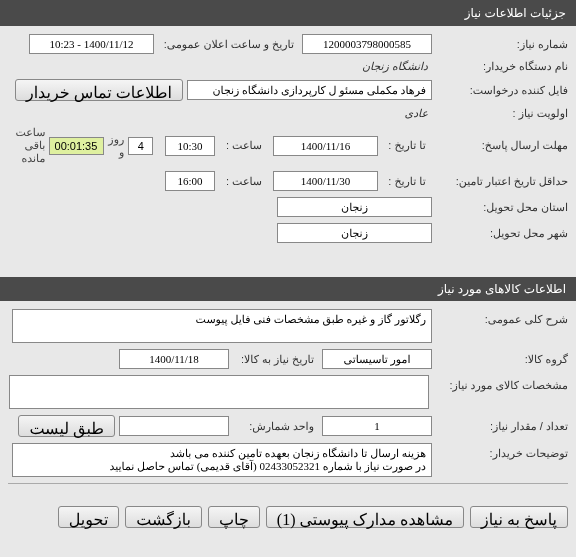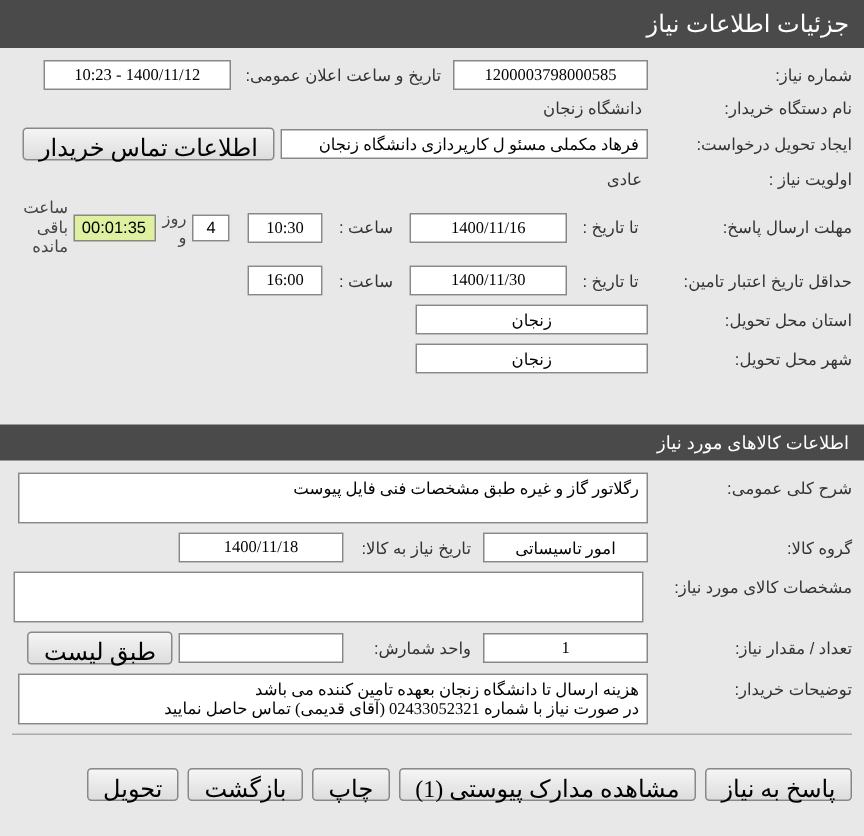--- a/index.html
+++ b/index.html
@@ -13,21 +13,21 @@
       background: #e8e8e8;
       direction: rtl;
       width: 576px;
       height: 557px;
       overflow: hidden;
     }
     .header-bar {
       background: #4a4a4a;
       color: #fff;
       padding: 6px 10px;
-      font-size: 16px;
+      font-size: 12px;
     }
     .section-header {
       background: #4a4a4a;
       color: #fff;
       padding: 5px 10px;
       font-size: 12px;
       margin-top: 20px;
     }
     .form-container {
       padding: 8px;
@@ -74,20 +74,21 @@
       border: 1px solid #888;
       padding: 3px 5px;
       font-family: Tahoma;
       font-size: 11px;
       text-align: right;
       resize: none;
     }
     .simple-text {
       color: #333;
       padding-right: 4px;
+      font-style: italic;
     }
     .btn {
       background: linear-gradient(#f5f5f5, #ddd);
       border: 1px solid #888;
       padding: 3px 10px;
       font-family: Tahoma;
       font-size: 16px;
       cursor: pointer;
       border-radius: 3px;
       height: 22px;
@@ -135,21 +136,21 @@
     <span class="label-md" style="min-width:140px">تاریخ و ساعت اعلان عمومی:</span>
     <input class="input" style="width: 125px;" value="1400/11/12 - 10:23">
   </div>
 
   <div class="row">
     <span class="label">نام دستگاه خریدار:</span>
     <span class="simple-text">دانشگاه زنجان</span>
   </div>
 
   <div class="row">
-    <span class="label">ایجاد تحویل درخواست:</span>
+    <span class="label">فایل کننده درخواست:</span>
     <input class="input input-right" style="width: 245px;" value="فرهاد مکملی مسئو ل کارپردازی دانشگاه زنجان">
     <button class="btn">اطلاعات تماس خریدار</button>
   </div>
 
   <div class="row">
     <span class="label">اولویت نیاز :</span>
     <span class="simple-text">عادی</span>
   </div>
 
   <div class="row">

